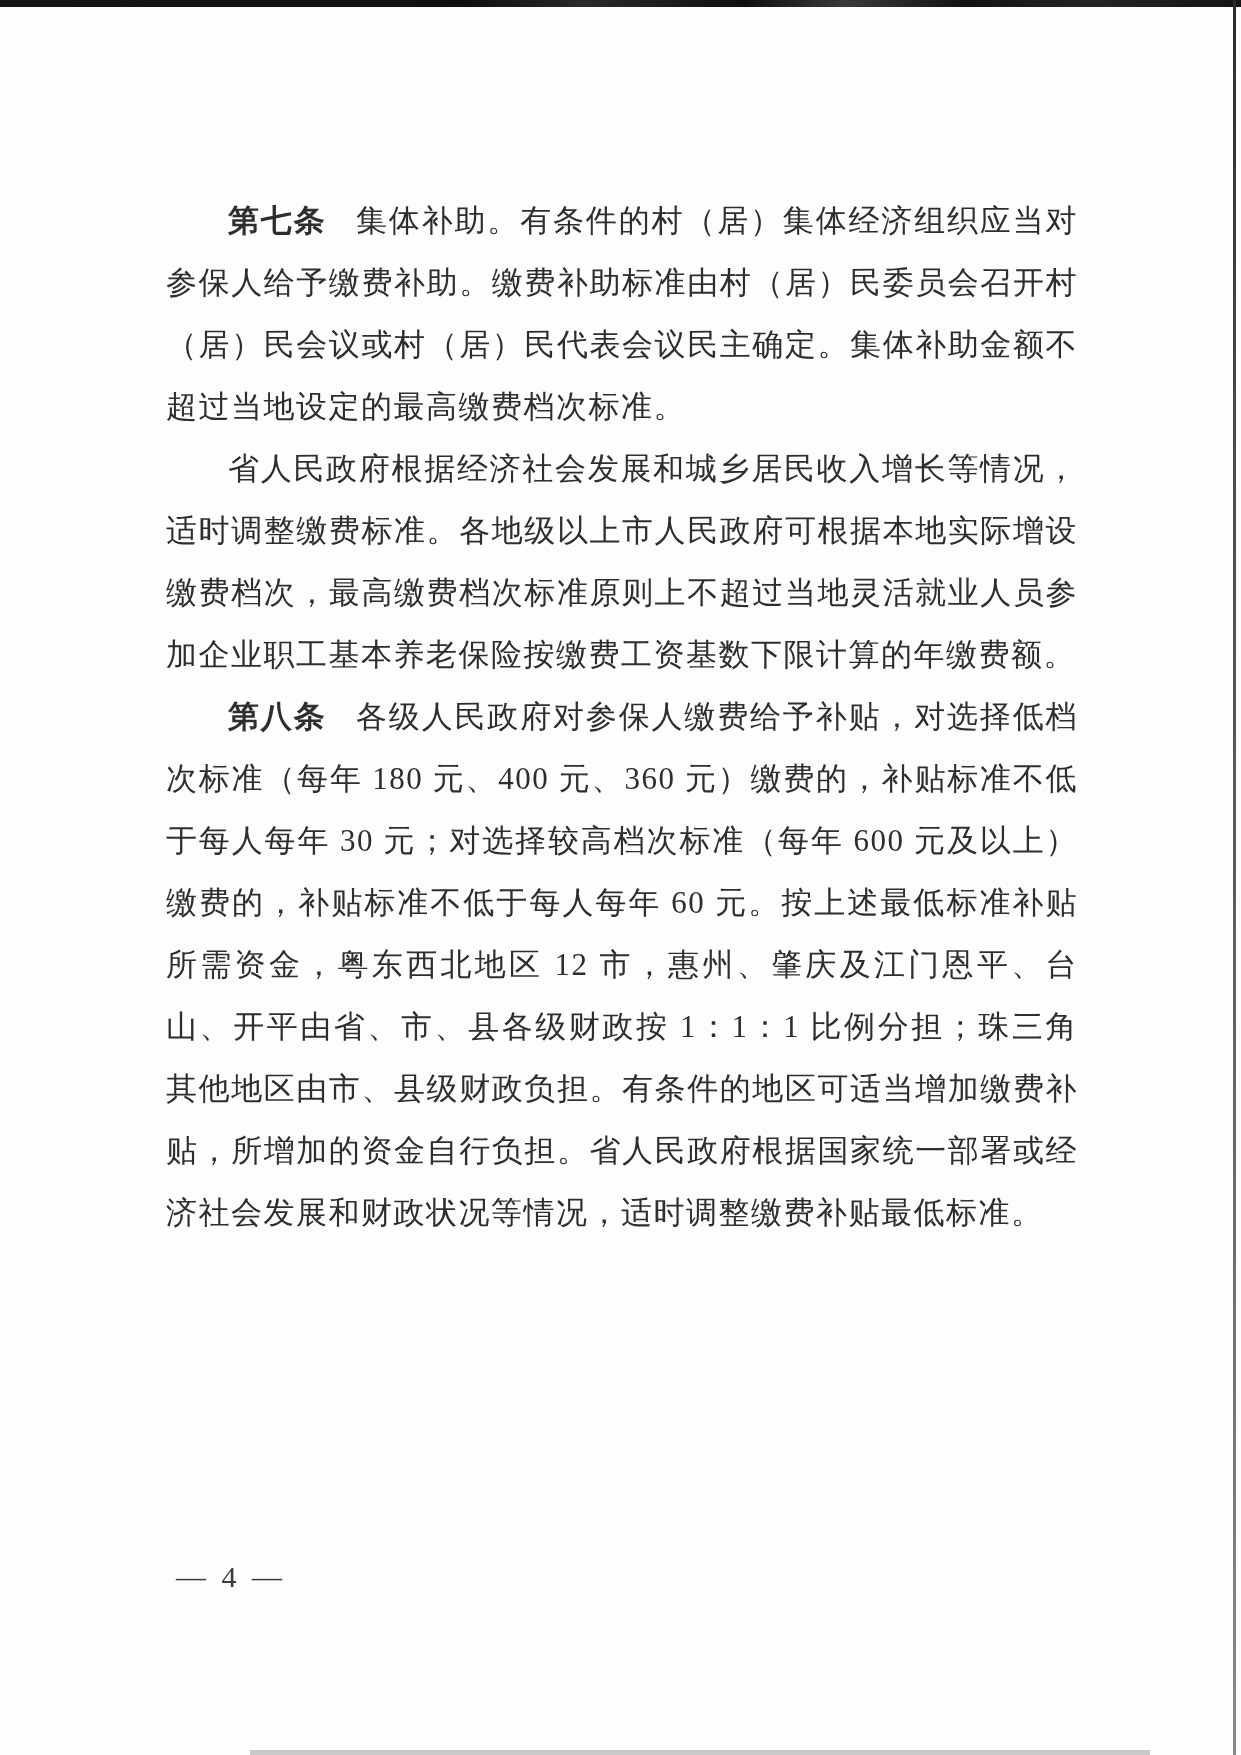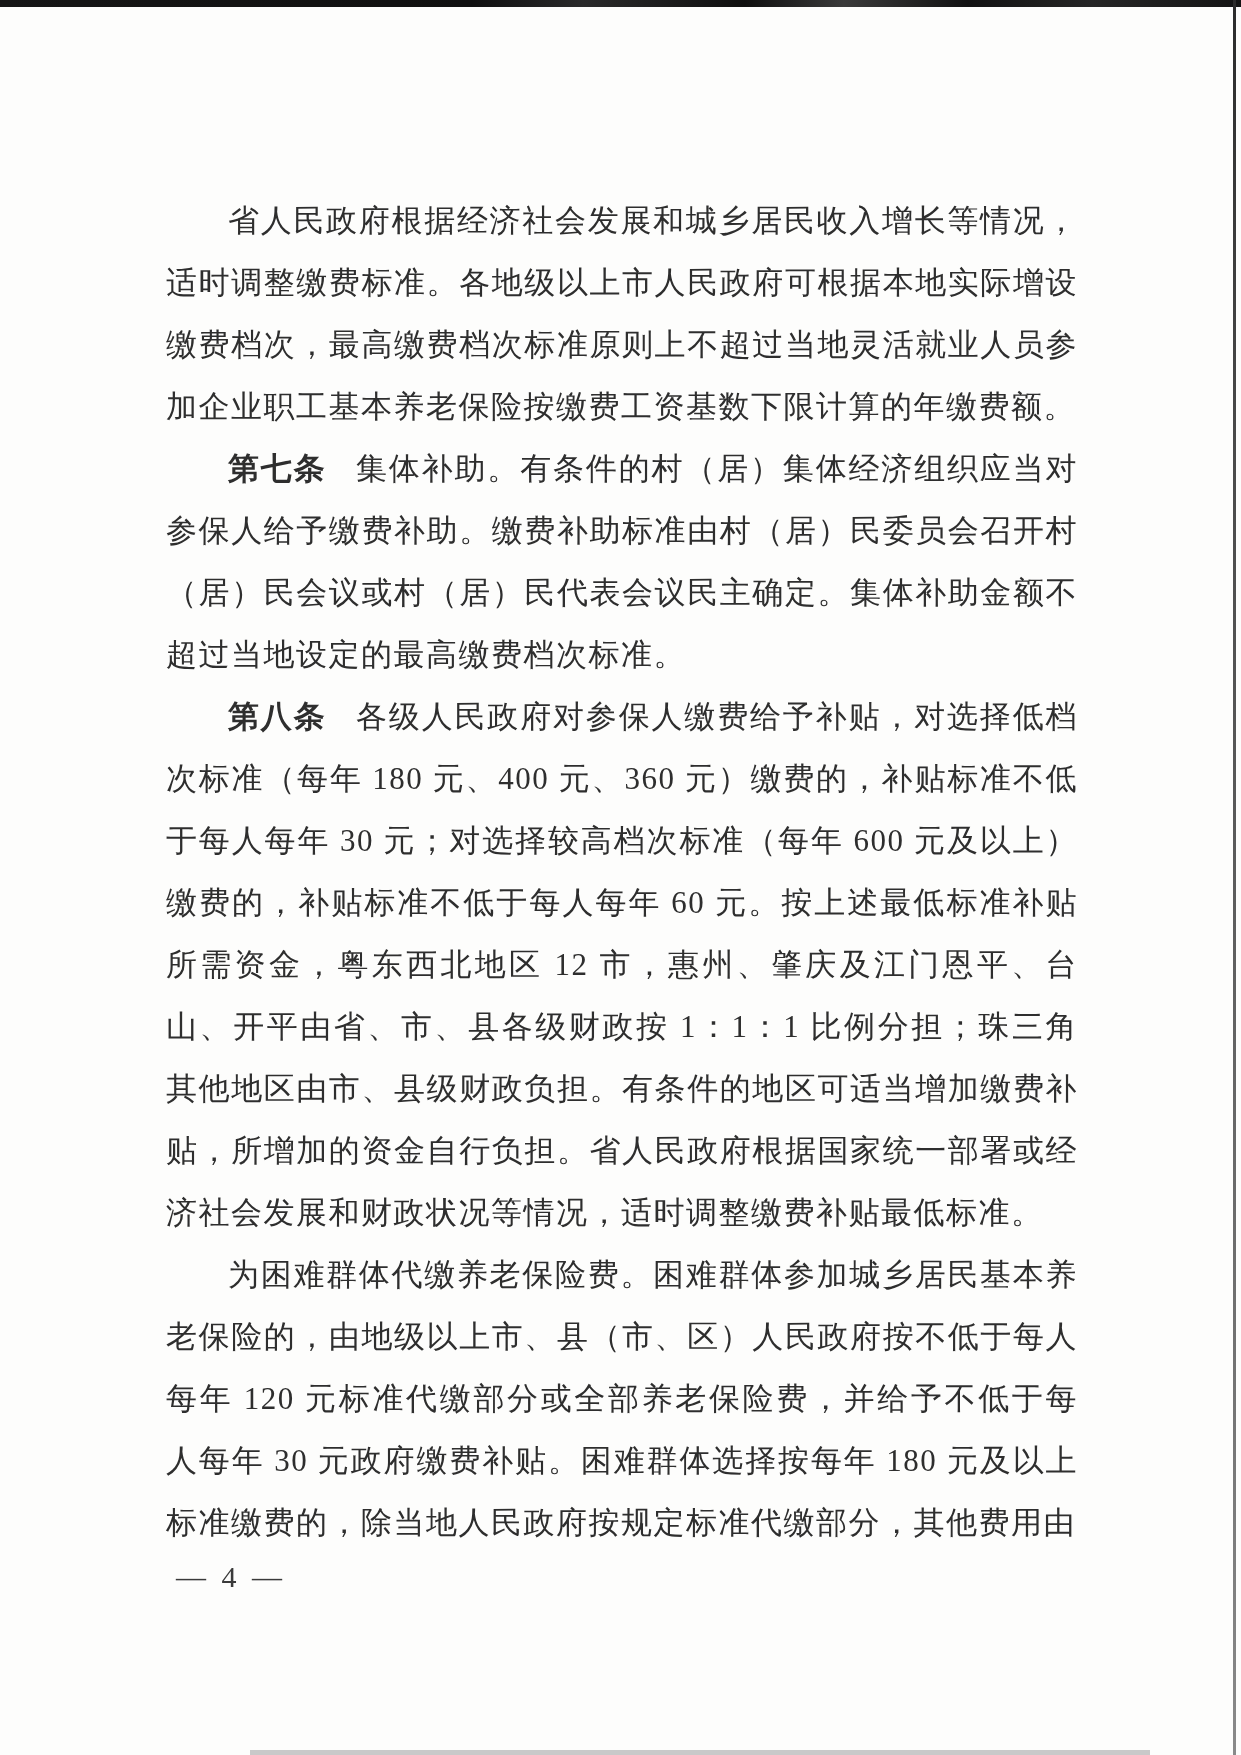--- a/index.html
+++ b/index.html
@@ -75,27 +75,26 @@
 </head>
 <body>
 
 <div class="page">
 
   <div class="scan-top"></div>
   <div class="scan-right"></div>
 
   <div class="doc-body">
 
+    <p class="para"><b class="art-label">第七条</b><span>集体补助。有条件的村（居）集体经济组织应当对参保人给予缴费补助。缴费补助标准由村（居）民委员会召开村（居）民会议或村（居）民代表会议民主确定。集体补助金额不超过当地设定的最高缴费档次标准。</span></p>
+
     <p class="para"><span>省人民政府根据经济社会发展和城乡居民收入增长等情况，适时调整缴费标准。各地级以上市人民政府可根据本地实际增设缴费档次，最高缴费档次标准原则上不超过当地灵活就业人员参加企业职工基本养老保险按缴费工资基数下限计算的年缴费额。</span></p>
-
-    <p class="para"><b class="art-label">第七条</b><span>集体补助。有条件的村（居）集体经济组织应当对参保人给予缴费补助。缴费补助标准由村（居）民委员会召开村（居）民会议或村（居）民代表会议民主确定。集体补助金额不超过当地设定的最高缴费档次标准。</span></p>
 
     <p class="para"><b class="art-label">第八条</b><span>各级人民政府对参保人缴费给予补贴，对选择低档次标准（每年 180 元、400 元、360 元）缴费的，补贴标准不低于每人每年 30 元；对选择较高档次标准（每年 600 元及以上）缴费的，补贴标准不低于每人每年 60 元。按上述最低标准补贴所需资金，粤东西北地区 12 市，惠州、肇庆及江门恩平、台山、开平由省、市、县各级财政按 1：1：1 比例分担；珠三角其他地区由市、县级财政负担。有条件的地区可适当增加缴费补贴，所增加的资金自行负担。省人民政府根据国家统一部署或经济社会发展和财政状况等情况，适时调整缴费补贴最低标准。</span></p>
 
-    <p class="para"><span>为困难群体代缴养老保险费。困难群体参加城乡居民基本养老保险的，由地级以上市、县（市、区）人民政府按不低于每人每年 120 元标准代缴部分或全部养老保险费，并给予不低于每人每年 30 元政府缴费补贴。困难群体选择按每年 180 元及以上标准缴费的，除当地人民政府按规定标准代缴部分，其他费用由</span></p>
 
   </div>
 
   <div class="footer-page-number">— 4 —</div>
 
   <div class="scan-bottom"></div>
 
 </div>
 
 </body></html>

